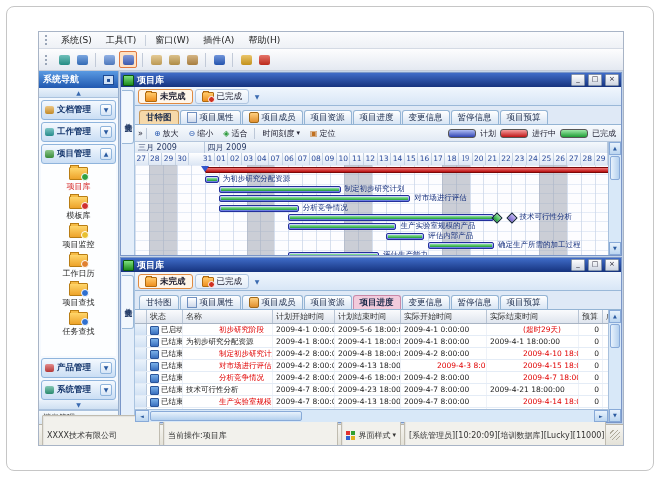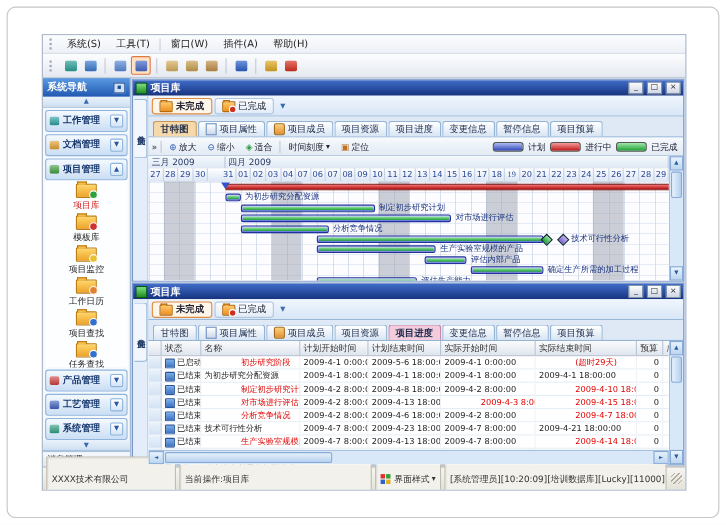--- a/index.html
+++ b/index.html
@@ -188,27 +188,27 @@
         </div>
       </div>
     <div class="appbody">
       <div class="sidebar" id="sidebar">
           <div class="sbhead">
             <div>系统导航</div>
             <div class="pin">▪</div>
           </div>
           <div class="sbcollapse">▲</div>
           <div class="sbgroup">
+            <div class="gico" style="background: linear-gradient(rgba(255, 255, 255, 0.4), rgba(0, 0, 0, 0.133)), rgb(224, 160, 48);"></div>
+            <div class="lbl">文档管理</div>
+            <div class="chv">▼</div>
+          </div>
+          <div class="sbgroup">
             <div class="gico" style="background: linear-gradient(rgba(255, 255, 255, 0.4), rgba(0, 0, 0, 0.133)), rgb(42, 160, 160);"></div>
             <div class="lbl">工作管理</div>
-            <div class="chv">▼</div>
-          </div>
-          <div class="sbgroup">
-            <div class="gico" style="background: linear-gradient(rgba(255, 255, 255, 0.4), rgba(0, 0, 0, 0.133)), rgb(224, 160, 48);"></div>
-            <div class="lbl">文档管理</div>
             <div class="chv">▼</div>
           </div>
           <div class="sbgroup">
             <div class="gico" style="background: linear-gradient(rgba(255, 255, 255, 0.4), rgba(0, 0, 0, 0.133)), rgb(64, 160, 64);"></div>
             <div class="lbl">项目管理</div>
             <div class="chv">▲</div>
           </div>
           <div class="sbitems">
             <div class="sbitem sel">
               <div class="fbig">
@@ -243,25 +243,20 @@
             <div class="sbitem">
               <div class="fbig">
                 <div class="badge" style="background: rgb(48, 112, 208);"></div>
               </div>
               <div class="ilbl">任务查找</div>
             </div>
           </div>
           <div class="sbgroup">
             <div class="gico" style="background: linear-gradient(rgba(255, 255, 255, 0.4), rgba(0, 0, 0, 0.133)), rgb(208, 64, 64);"></div>
             <div class="lbl">产品管理</div>
-            <div class="chv">▼</div>
-          </div>
-          <div class="sbgroup">
-            <div class="gico" style="background: linear-gradient(rgba(255, 255, 255, 0.4), rgba(0, 0, 0, 0.133)), rgb(64, 96, 192);"></div>
-            <div class="lbl">工艺管理</div>
             <div class="chv">▼</div>
           </div>
           <div class="sbgroup">
             <div class="gico" style="background: linear-gradient(rgba(255, 255, 255, 0.4), rgba(0, 0, 0, 0.133)), rgb(48, 160, 128);"></div>
             <div class="lbl">系统管理</div>
             <div class="chv">▼</div>
           </div>
           <div class="sbcollapse sbtail">▼</div>
           <div class="sbtab">消息管理</div>
         </div>

